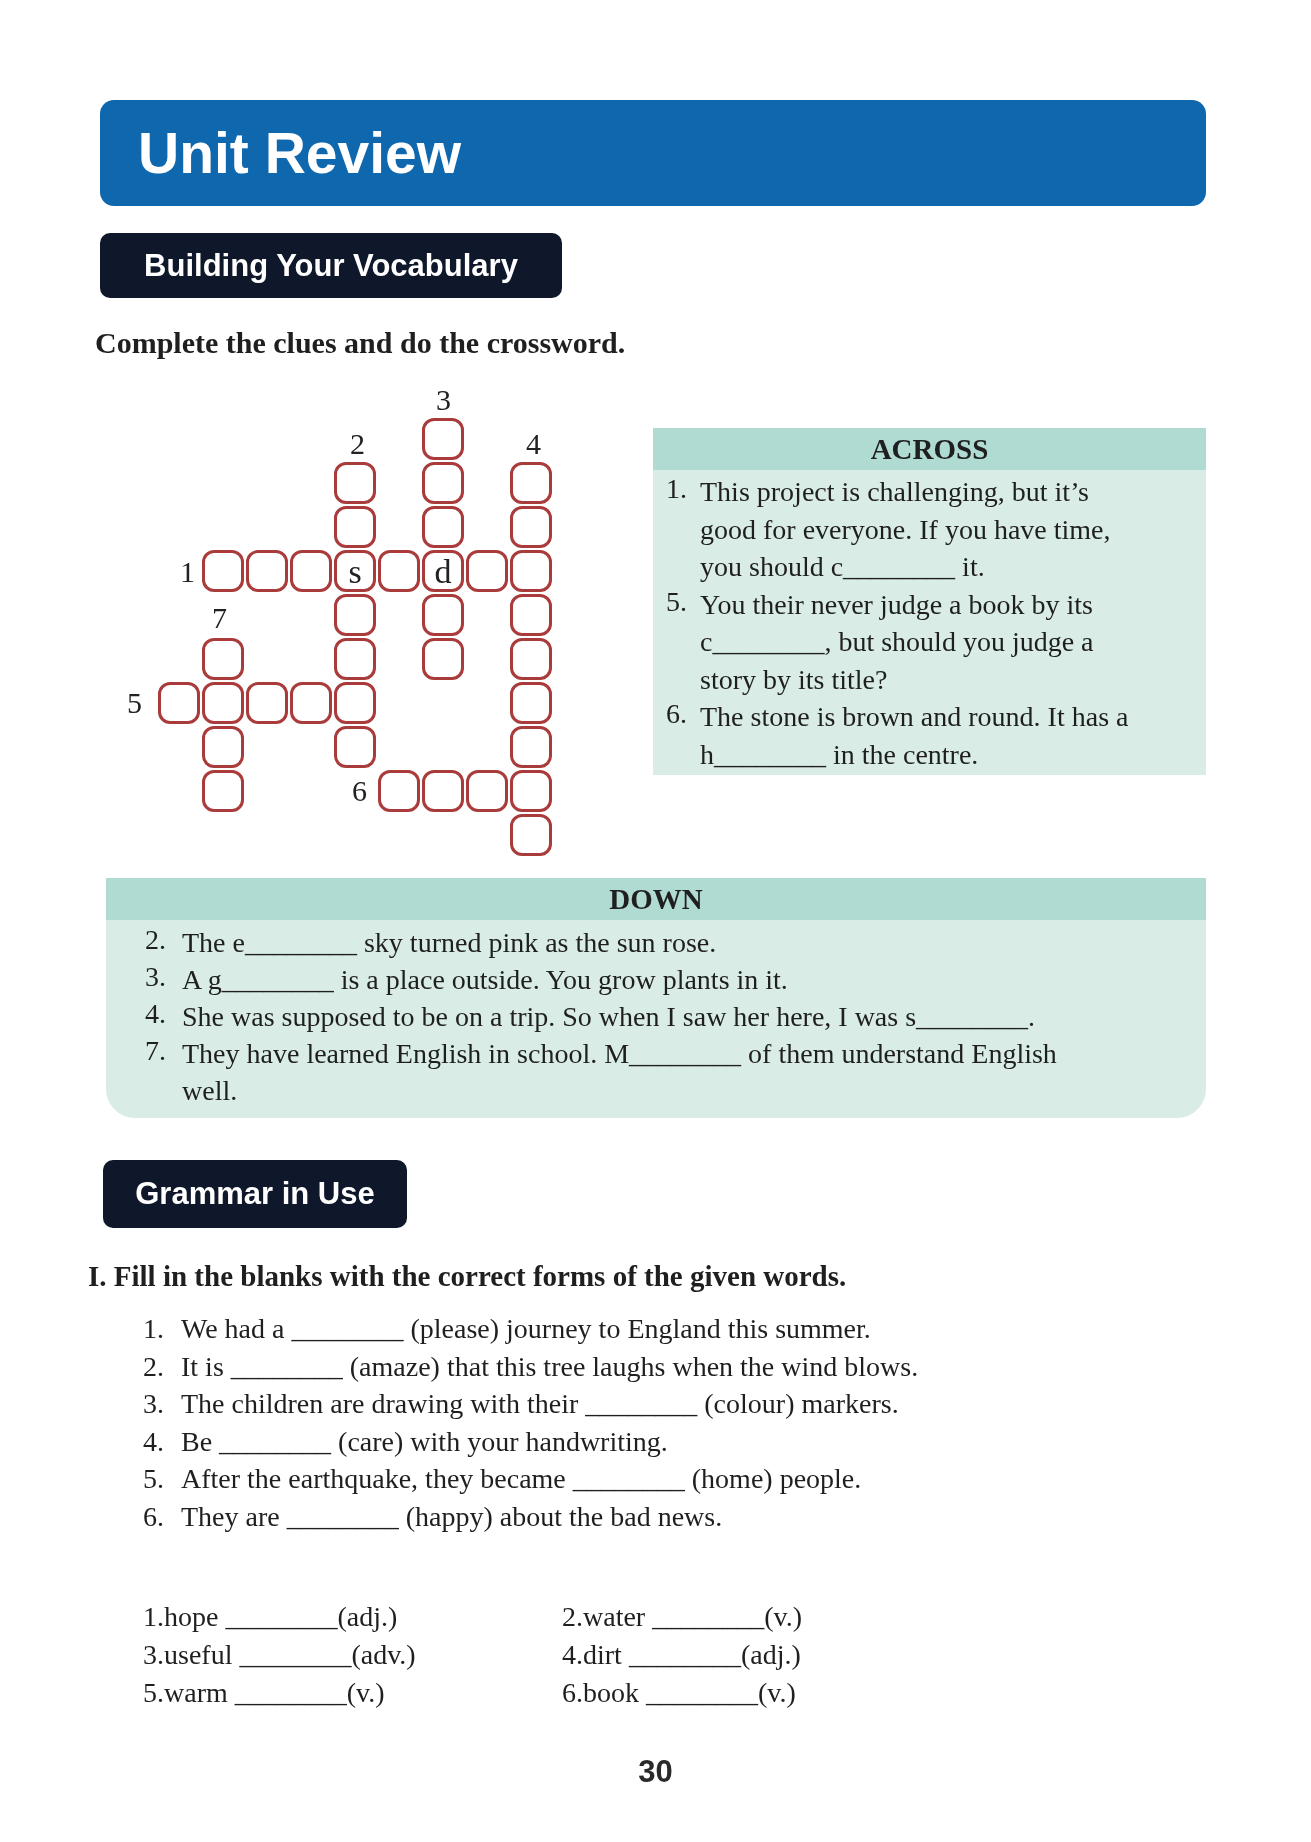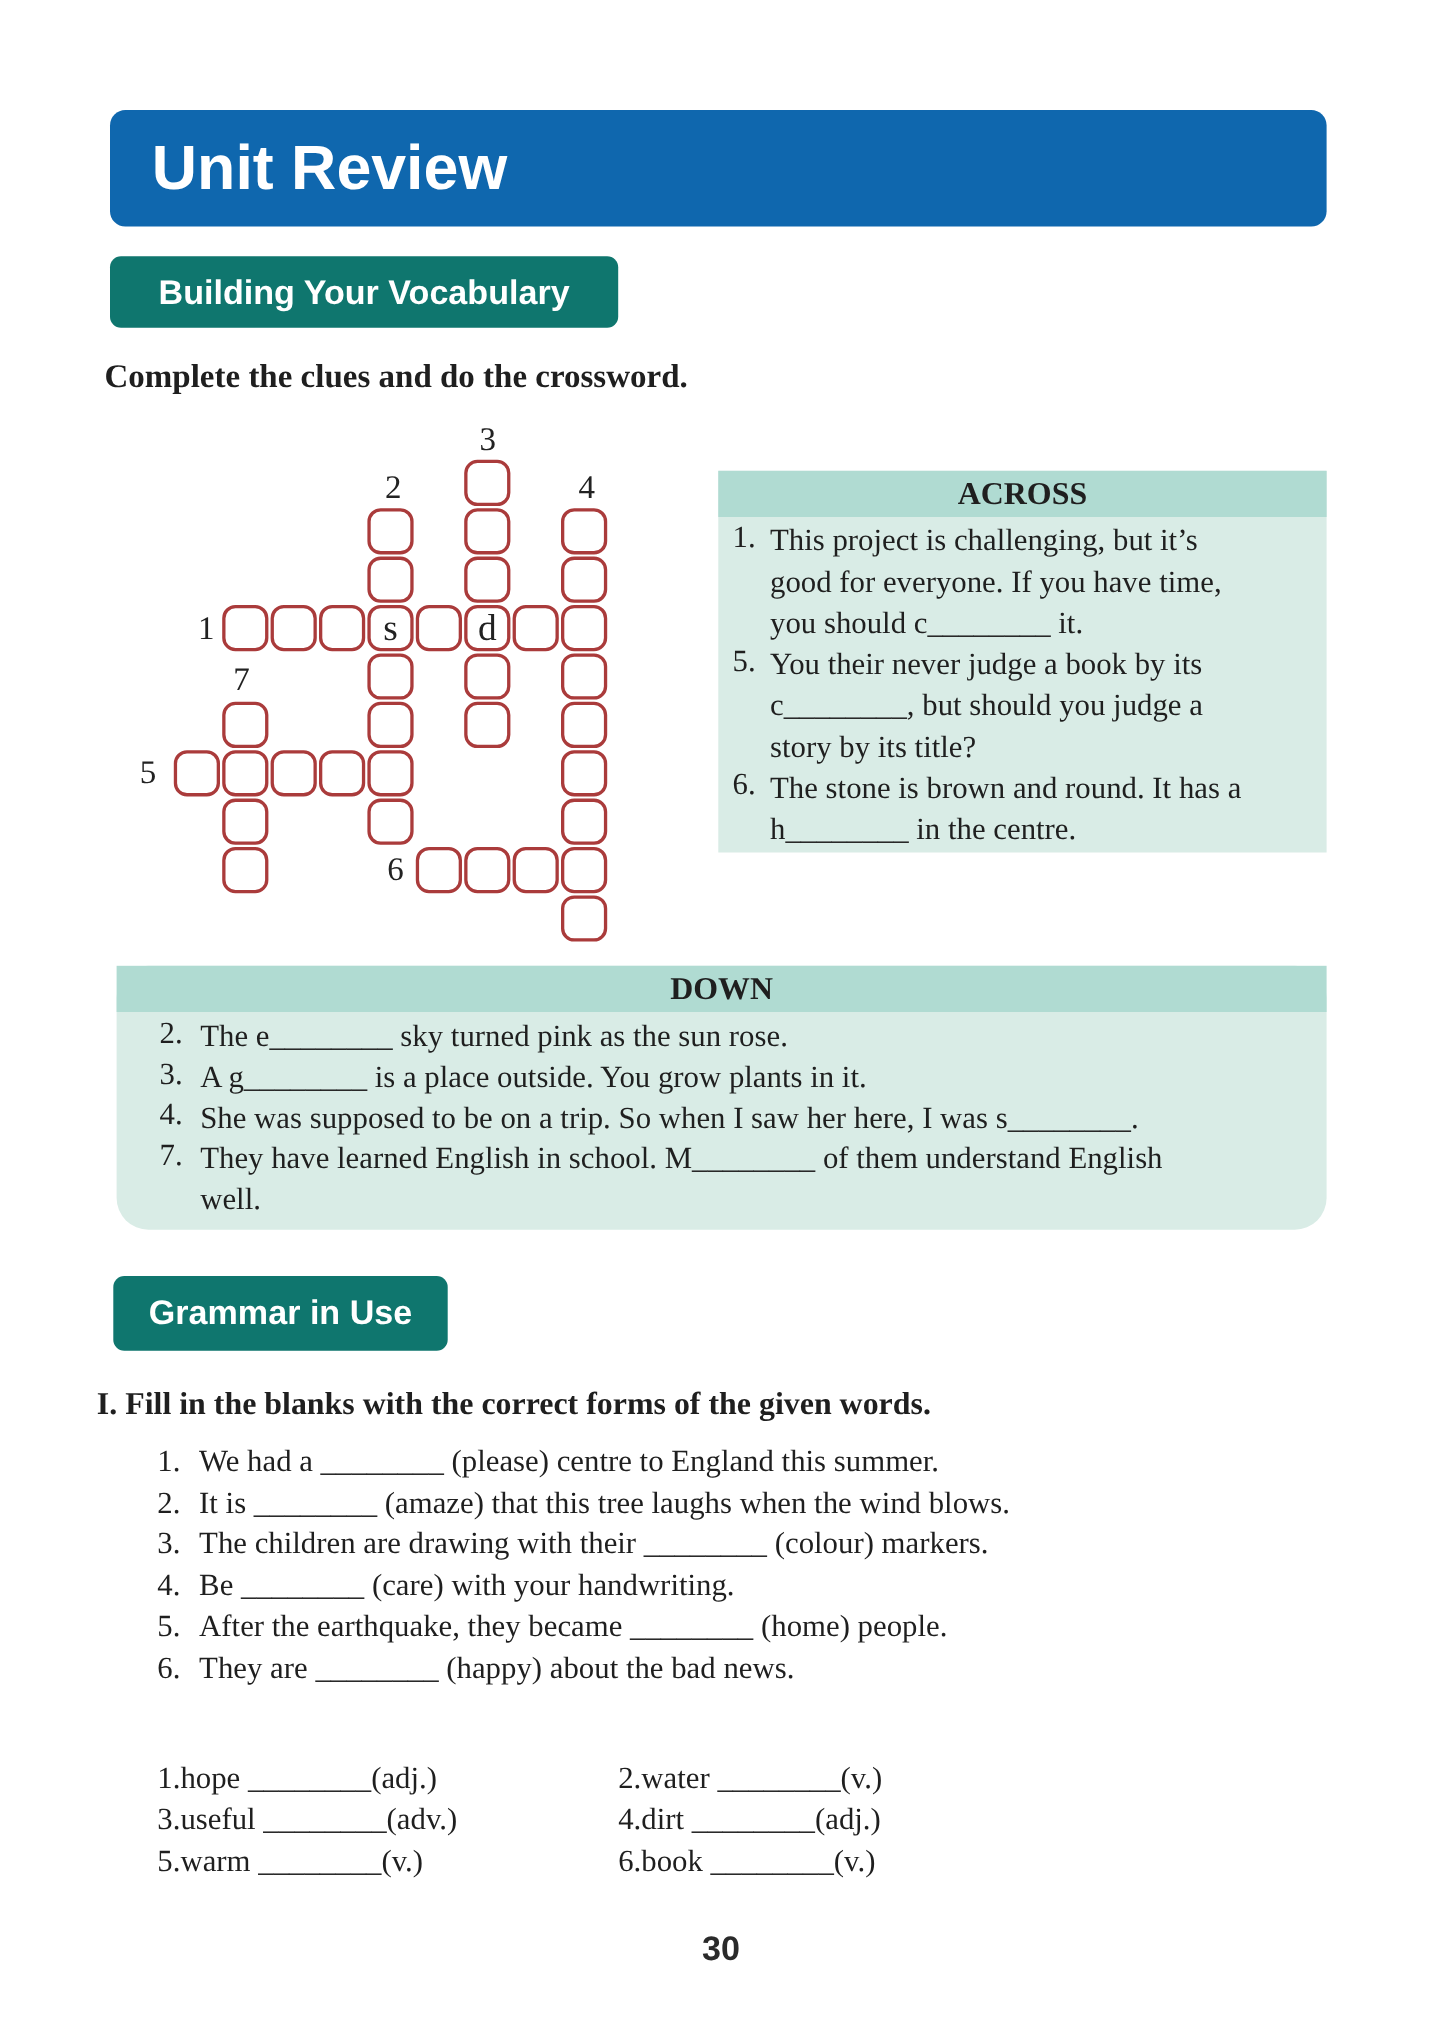--- a/index.html
+++ b/index.html
@@ -19,21 +19,21 @@
     background:#0f67ae;border-radius:14px;
   }
   #unit-banner .banner-text{
     position:absolute;left:38px;top:0;height:106px;line-height:106px;
     font-family:"Liberation Sans", sans-serif;
     font-weight:bold;font-size:57px;color:#ffffff;letter-spacing:0px;
   }
 
   
   .red-badge{
-    background:#0f766e;border-radius:10px;
+    background:#0f172a;border-radius:10px;
     display:flex;align-items:center;justify-content:center;
     font-family:"Liberation Sans", sans-serif;
     font-weight:bold;color:#ffffff;font-size:31px;
   }
   #vocab-badge{left:100px;top:233px;width:462px;height:65px;}
   #grammar-badge{left:103px;top:1160px;width:304px;height:68px;}
 
   
   #crossword-intro{
     left:95px;top:326px;width:900px;
@@ -215,21 +215,21 @@
 
   <div id="grammar-badge" class="abs red-badge">
     <span>Grammar in Use</span>
   </div>
 
   <div id="sec1-heading" class="abs sec-heading">I. Fill in the blanks with the correct forms of the given words.</div>
 
   <div id="sec1-items" class="abs">
     <div class="gitem">
         <span class="clue-num">1.</span>
-        <span>We had a ________ (please) centre to England this summer.</span>
+        <span>We had a ________ (please) journey to England this summer.</span>
       </div>
     <div class="gitem">
         <span class="clue-num">2.</span>
         <span>It is ________ (amaze) that this tree laughs when the wind blows.</span>
       </div>
     <div class="gitem">
         <span class="clue-num">3.</span>
         <span>The children are drawing with their ________ (colour) markers.</span>
       </div>
     <div class="gitem">

